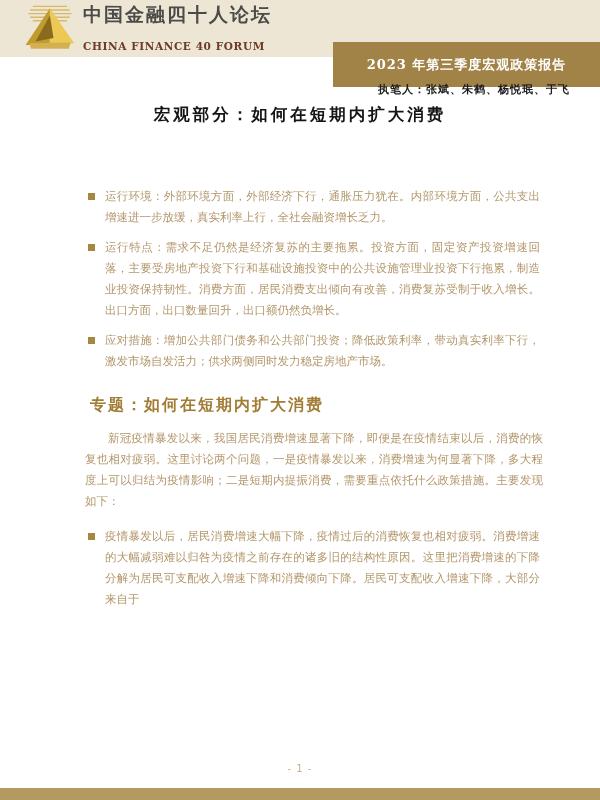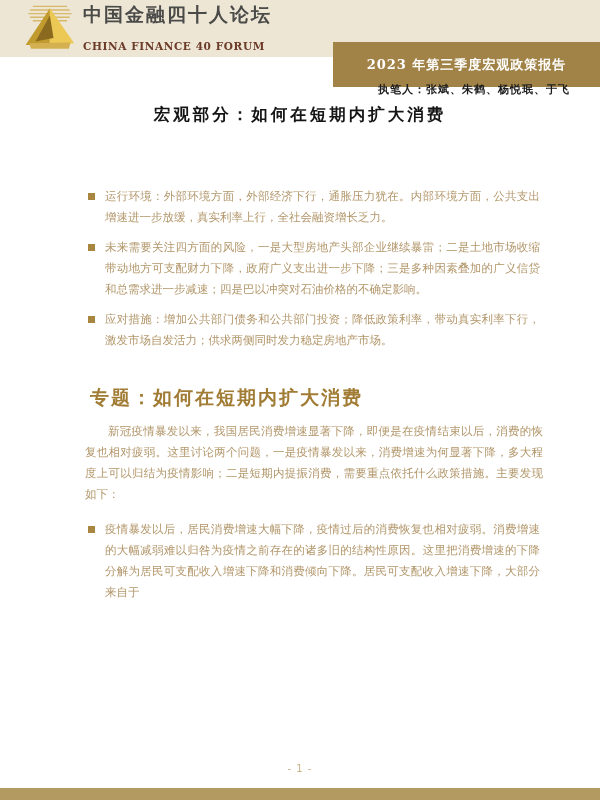--- a/index.html
+++ b/index.html
@@ -61,22 +61,22 @@
   }
   .bullet-list { padding:0 60px 0 88px; }
   .bullet-item { display:flex; gap:10px; margin-bottom:9px; }
   .bullet-sq {
     flex:0 0 auto;
     width:7px; height:7px; margin-top:7px;
     background:#a8863f;
   }
   .bullet-item p { margin:0; flex:1; }
   .section-title {
-    margin:36px 0 13px 90px;
-    font-size:19px; font-weight:bold; color:#a17c35;
+    margin:22px 0 13px 90px;
+    font-size:16px; font-weight:bold; color:#a17c35;
     letter-spacing:2px;
   }
   .intro-para {
     margin:0 57px 14px 85px;
     text-indent:2em;
   }
   
   .page-number {
     position:absolute; bottom:26px; left:0;
     width:600px; text-align:center;
@@ -125,21 +125,21 @@
 
   <div class="doc-body">
 
     <div class="bullet-list">
       <div class="bullet-item">
         <span class="bullet-sq"></span>
         <p>运行环境：外部环境方面，外部经济下行，通胀压力犹在。内部环境方面，公共支出增速进一步放缓，真实利率上行，全社会融资增长乏力。</p>
       </div>
       <div class="bullet-item">
         <span class="bullet-sq"></span>
-        <p>未来需要关注四方面的风险，一是大型房地产头部企业继续暴雷；二是土地市场收缩带动地方可支配财力下降，政府广义支出进一步下降；三是多种因素叠加的广义信贷和总需求进一步减速；四是巴以冲突对石油价格的不确定影响。</p>
+        <p>运行特点：需求不足仍然是经济复苏的主要拖累。投资方面，固定资产投资增速回落，主要受房地产投资下行和基础设施投资中的公共设施管理业投资下行拖累，制造业投资保持韧性。消费方面，居民消费支出倾向有改善，消费复苏受制于收入增长。出口方面，出口数量回升，出口额仍然负增长。</p>
       </div>
       <div class="bullet-item">
         <span class="bullet-sq"></span>
         <p>应对措施：增加公共部门债务和公共部门投资；降低政策利率，带动真实利率下行，激发市场自发活力；供求两侧同时发力稳定房地产市场。</p>
       </div>
     </div>
 
     <div class="section-title">专题：如何在短期内扩大消费</div>
 
     <p class="intro-para">新冠疫情暴发以来，我国居民消费增速显著下降，即便是在疫情结束以后，消费的恢复也相对疲弱。这里讨论两个问题，一是疫情暴发以来，消费增速为何显著下降，多大程度上可以归结为疫情影响；二是短期内提振消费，需要重点依托什么政策措施。主要发现如下：</p>

